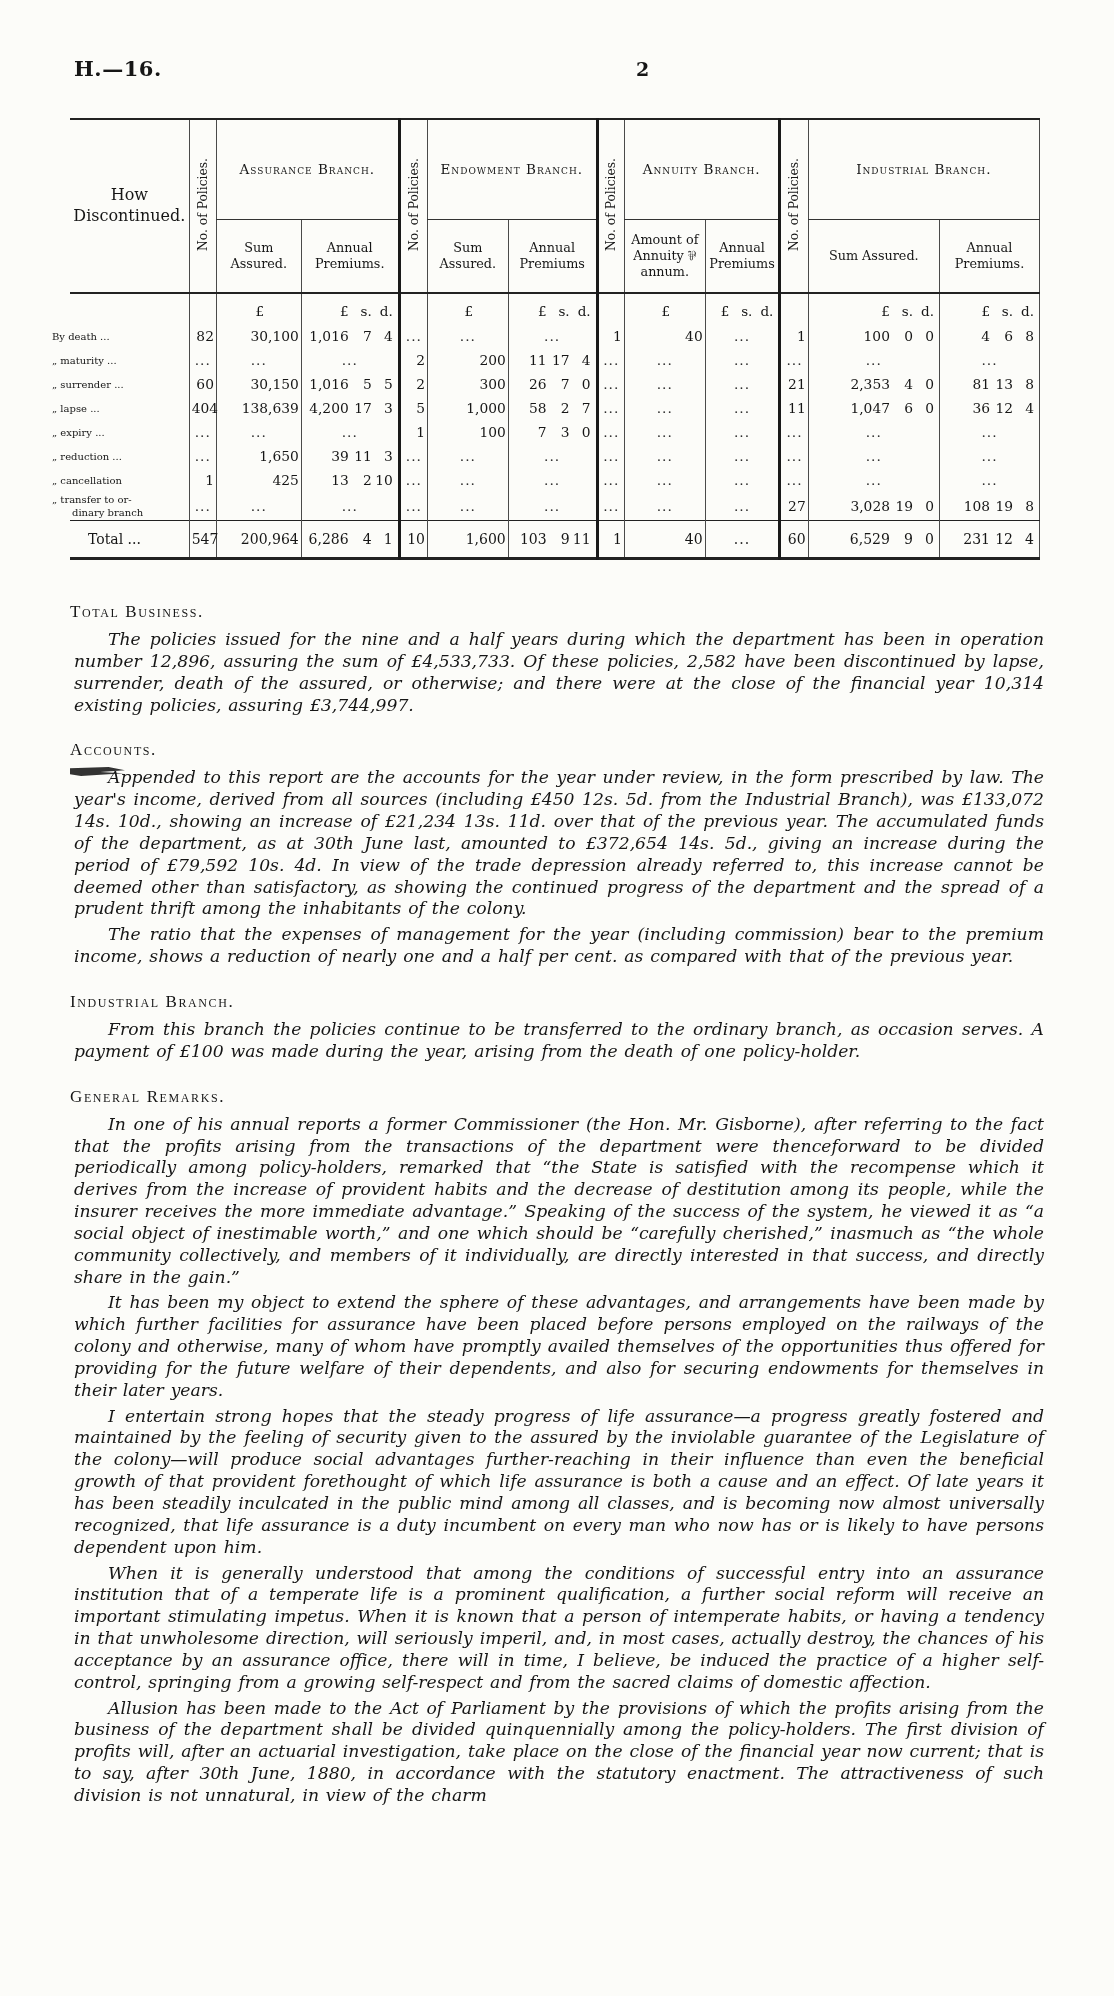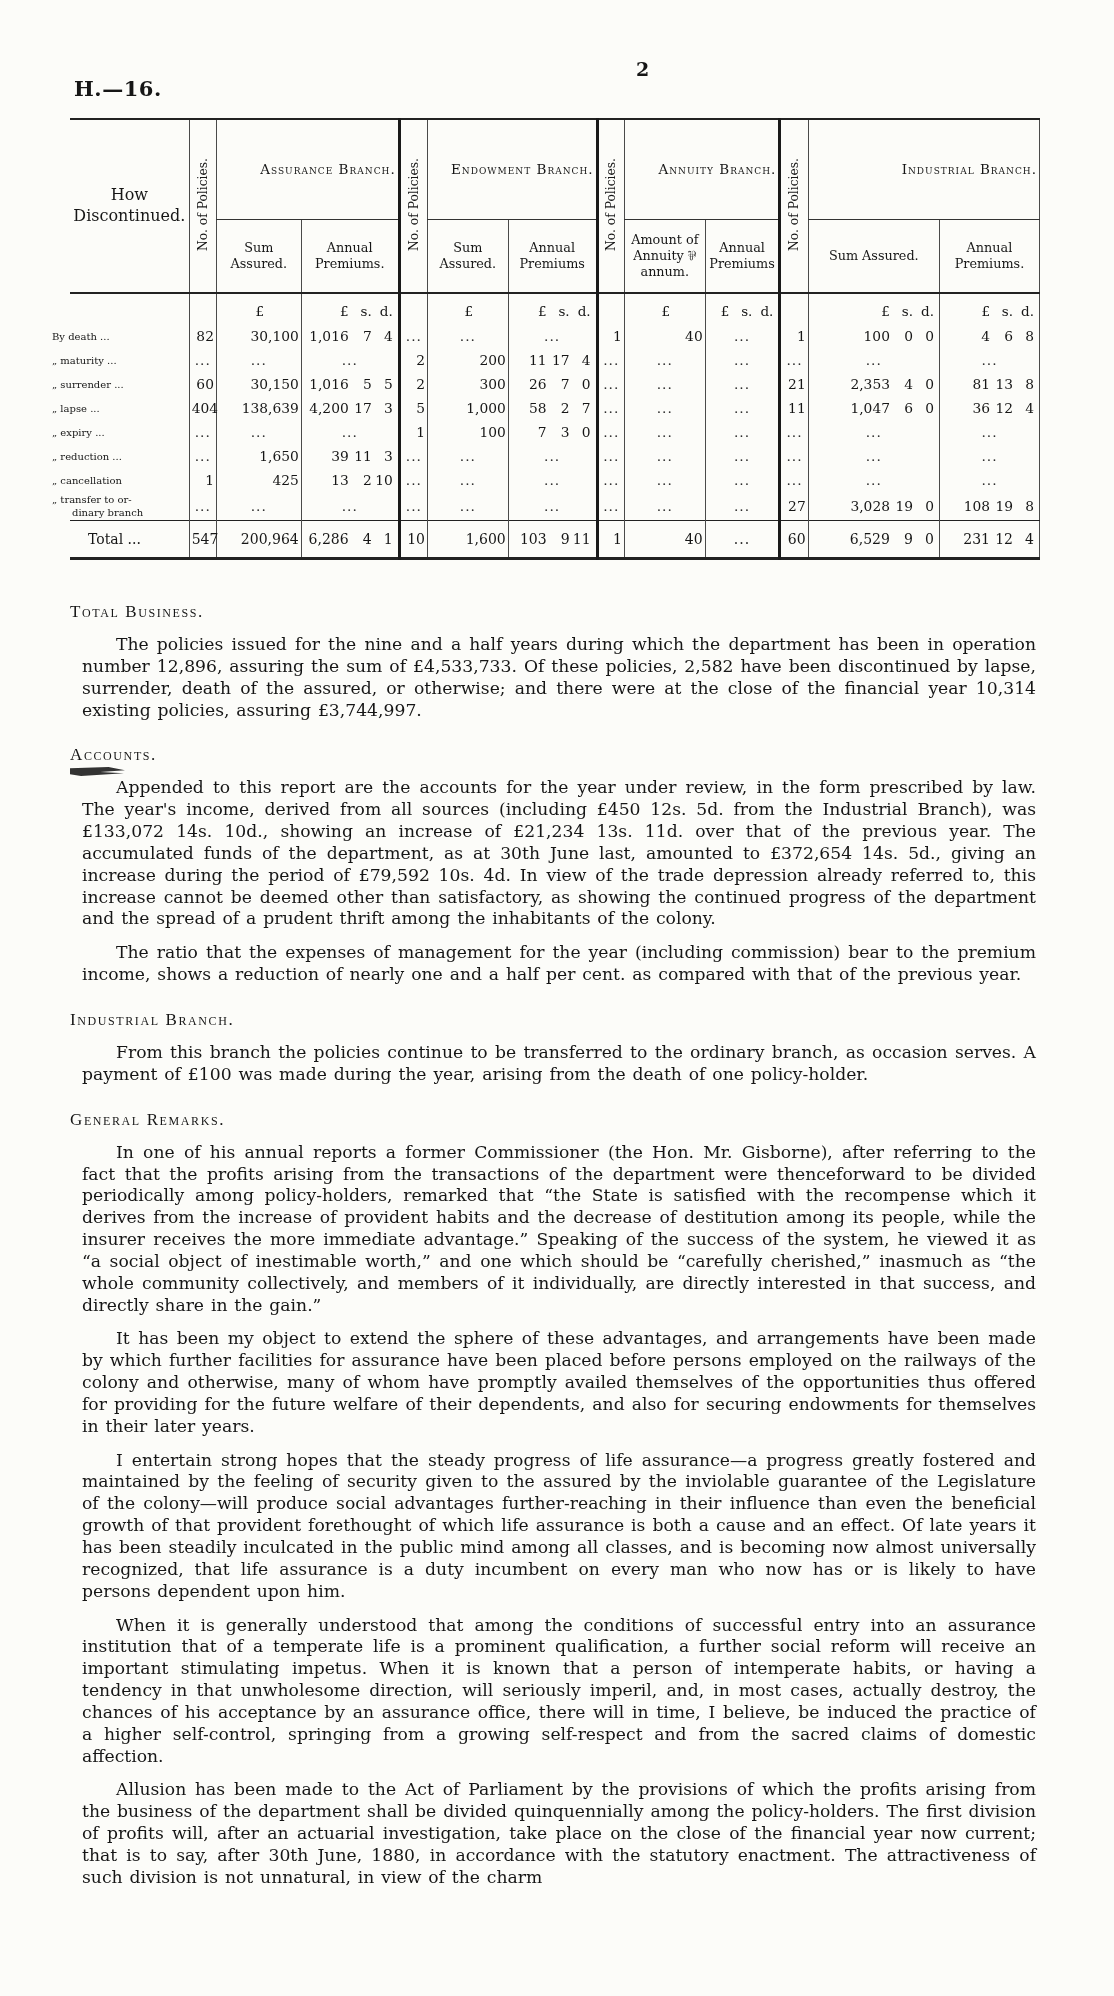--- a/index.html
+++ b/index.html
@@ -5,28 +5,28 @@
   html,body{margin:0;padding:0;}
   body{
     width:1114px;height:1996px;overflow:hidden;
     background:#fcfcf9;color:#161616;
     font-family:"DejaVu Serif","Liberation Serif",serif;
     position:relative;
   }
   .page{position:relative;width:100%;height:100%;padding:56px 66px 0 70px;box-sizing:border-box;}
   
   .running-head{position:relative;height:36px;margin-bottom:26px;}
-  .doc-ref{position:absolute;left:4px;top:20px;font-size:21px;font-weight:bold;letter-spacing:.5px;}
+  .doc-ref{position:absolute;left:4px;top:0;font-size:21px;font-weight:bold;letter-spacing:.5px;}
   .page-num{position:absolute;left:566px;top:2px;font-size:19px;font-weight:bold;}
   
   table.disc{border-collapse:collapse;width:970px;table-layout:fixed;
     border-top:2px solid #222;border-bottom:3px solid #222;border-right:1px solid #4a4a4a;}
   table.disc th,table.disc td{padding:1px 2px;font-weight:normal;vertical-align:middle;}
   thead th{border-bottom:2px solid #222;}
-  th.branch-h{border-bottom:1px solid #333;font-variant:small-caps;font-size:13.5px;letter-spacing:1px;text-align:right;line-height:1.25;padding:6px 4px;}
+  th.branch-h{border-bottom:1px solid #333;font-variant:small-caps;font-size:13.5px;letter-spacing:1px;text-align:center;line-height:1.25;padding:6px 4px;}
   th.sub-h{font-size:12.8px;text-align:center;line-height:1.25;padding:4px 2px;}
   th.lbl-h{font-size:16px;text-align:center;line-height:1.3;}
   th.vert-h{text-align:center;vertical-align:middle;padding:0;}
   .vert{writing-mode:vertical-rl;transform:rotate(180deg);white-space:nowrap;font-size:12.3px;display:inline-block;line-height:1;}
   thead tr.r1{height:100px;}
   thead tr.r2{height:74px;}
   .thin{border-left:1px solid #4a4a4a;}
   .heavy{border-left:3px solid #1a1a1a;}
   td{font-size:13.8px;height:22px;}
   td.lbl{font-size:10px;padding-left:10px;white-space:pre-line;text-indent:-20px;padding-left:30px;line-height:1.3;}
@@ -38,21 +38,21 @@
   .m-d{width:21px;text-align:right;padding-right:3px;}
   tr.units-row td{height:24px;padding-top:5px;font-size:13.5px;}
   tr.units-row td.num{text-align:center;padding-right:0;}
   tr.total-row td{border-top:1.5px solid #222;height:34px;font-size:14px;}
   tr.total-row td.lbl{padding-left:38px;text-indent:-20px;}
   
   .report{width:978px;margin-top:42px;}
   .sec{margin-top:24px;}
   .sec:first-child{margin-top:0;}
   .sec-heading{text-align:left;font-variant:small-caps;font-size:17px;letter-spacing:1.6px;margin:0 0 7px 0;font-family:Liberation Serif, serif;}
-  .body-par{margin:12px;font-size:17.2px;line-height:1.27;text-align:justify;text-indent:34px;word-spacing:1.4px;}
+  .body-par{margin:4px;font-size:17.2px;line-height:1.27;text-align:justify;text-indent:34px;word-spacing:1.4px;font-style:italic;}
   
   .smudge{position:absolute;left:70px;top:767px;width:55px;height:9px;background:#1d1d1d;
     clip-path:polygon(0 15%,70% 0,100% 35%,55% 55%,98% 70%,20% 100%,0 80%);opacity:.9;}
   .smudge:after{content:"";position:absolute;left:2px;top:10px;width:70px;height:3px;background:#3a3a3a;opacity:.6;}
 </style>
 </head>
 <body>
 
 <div class="page">
 

